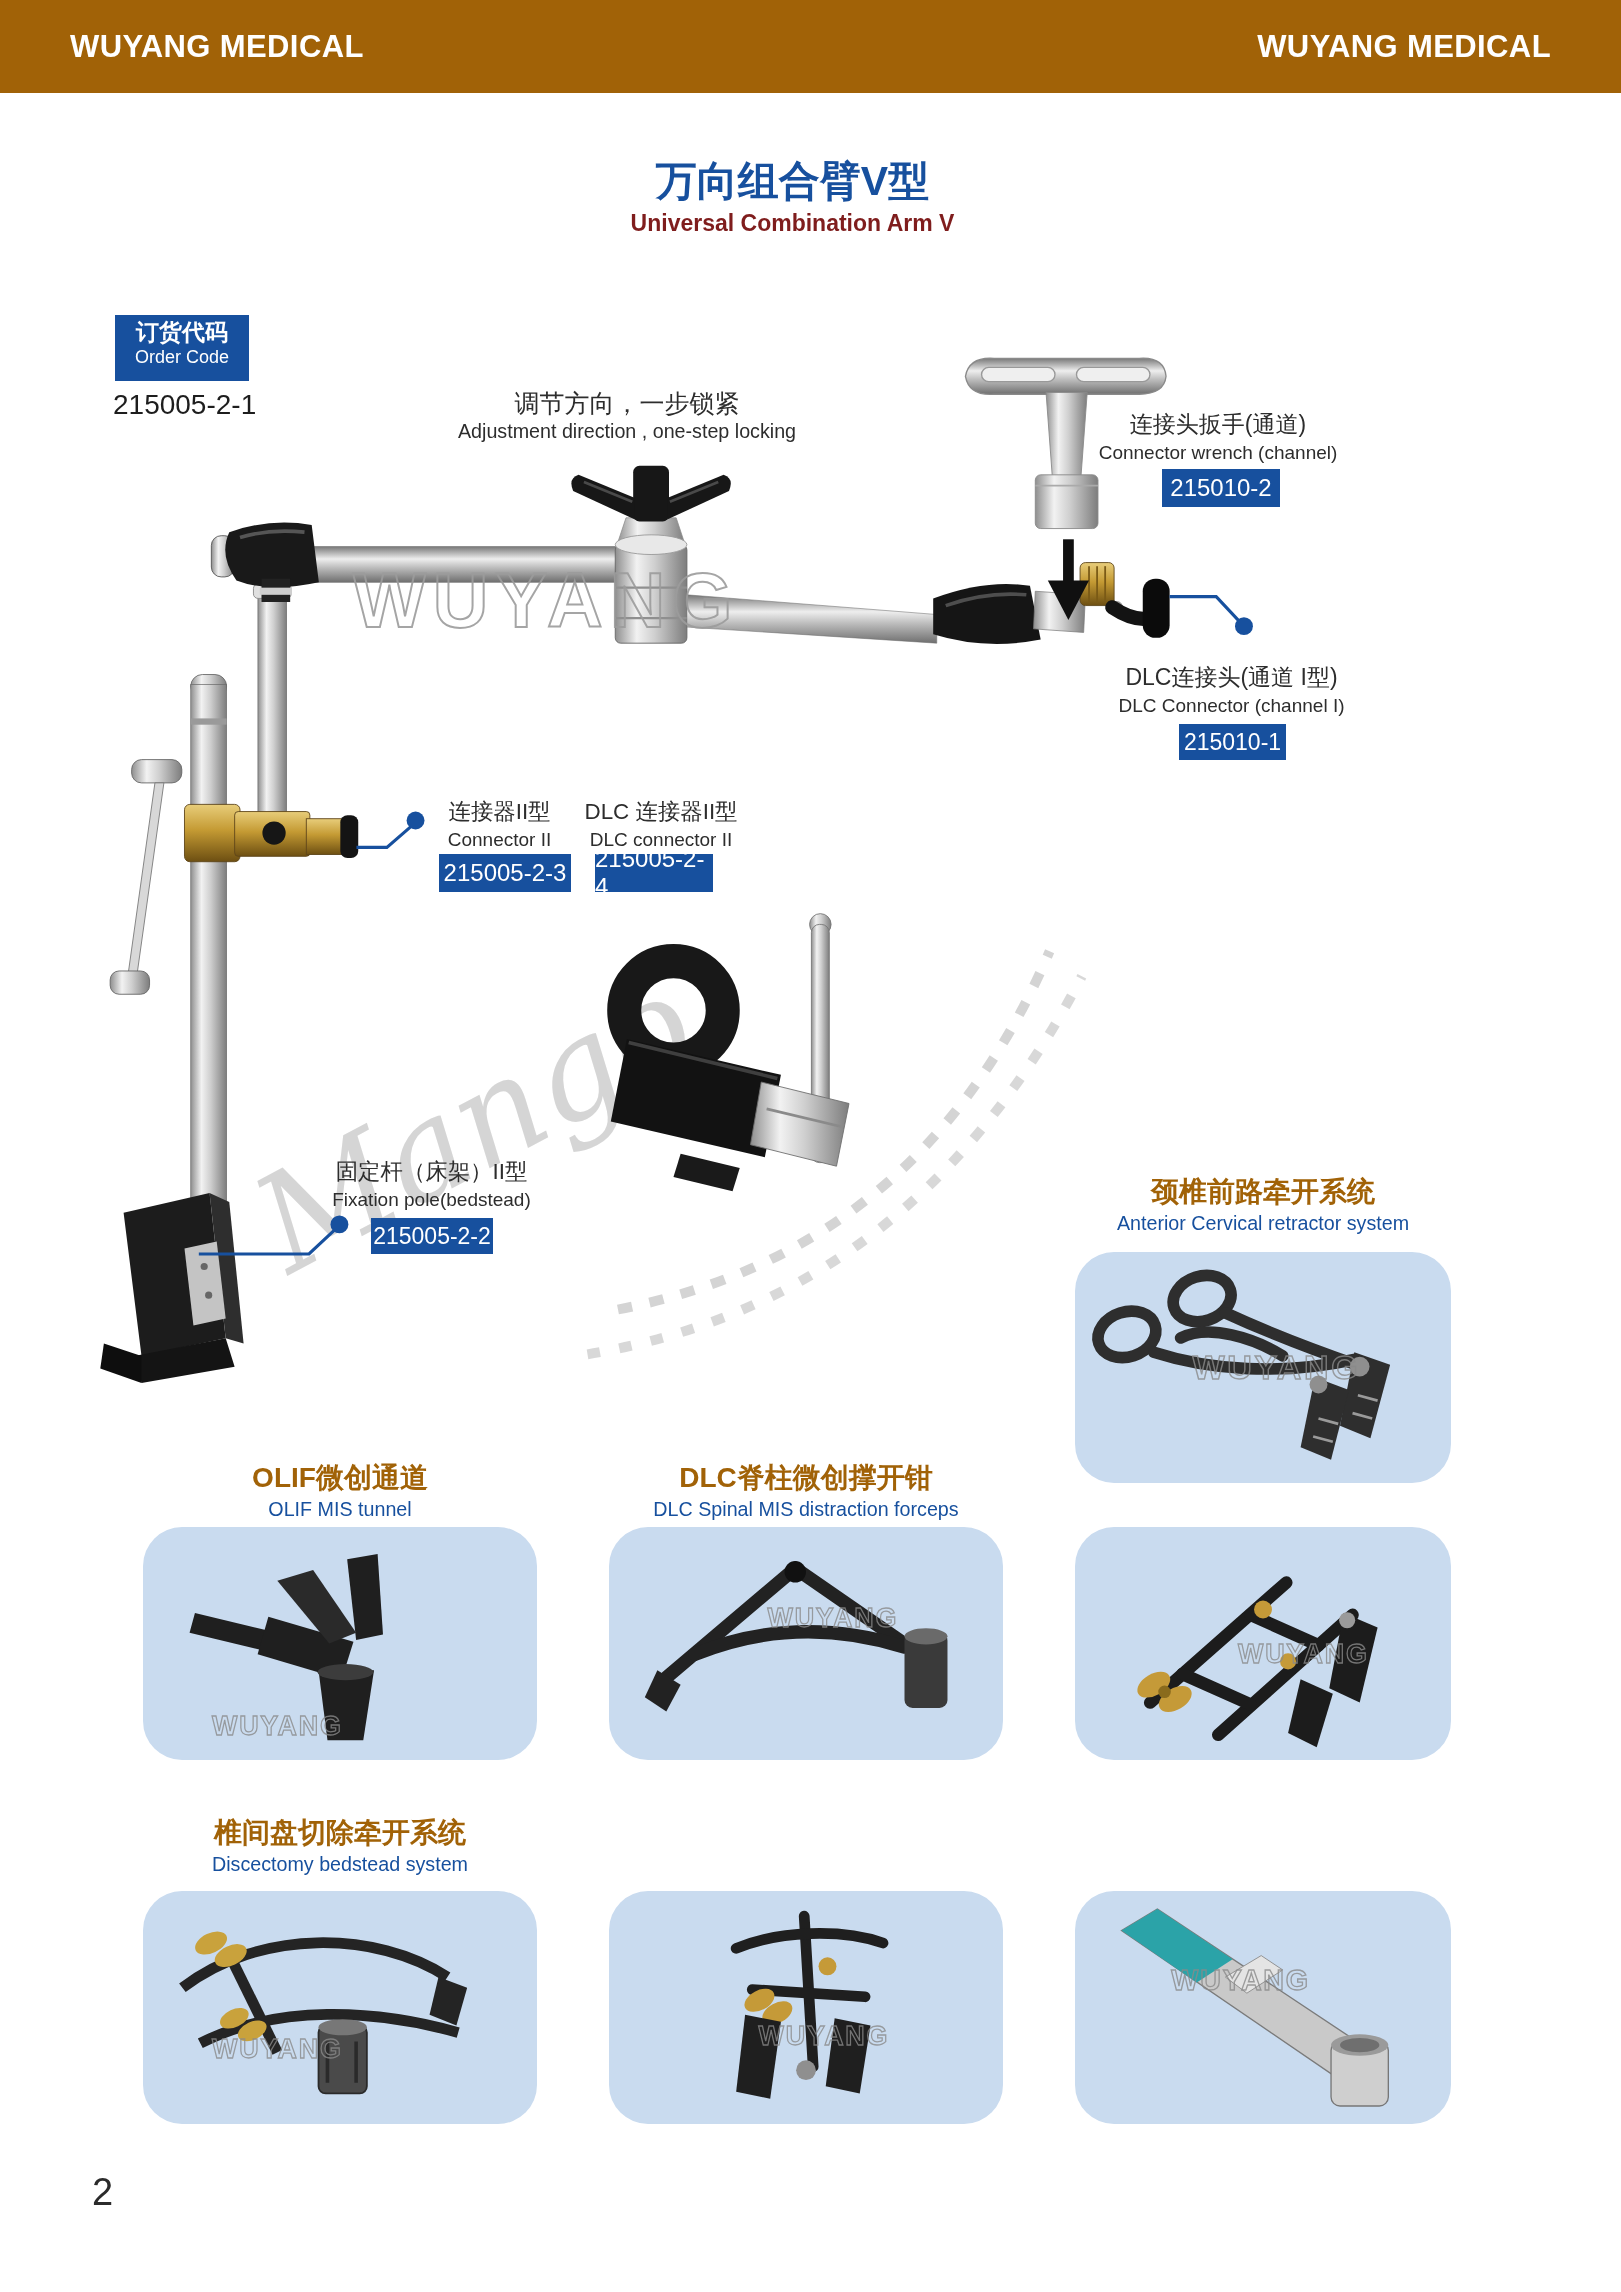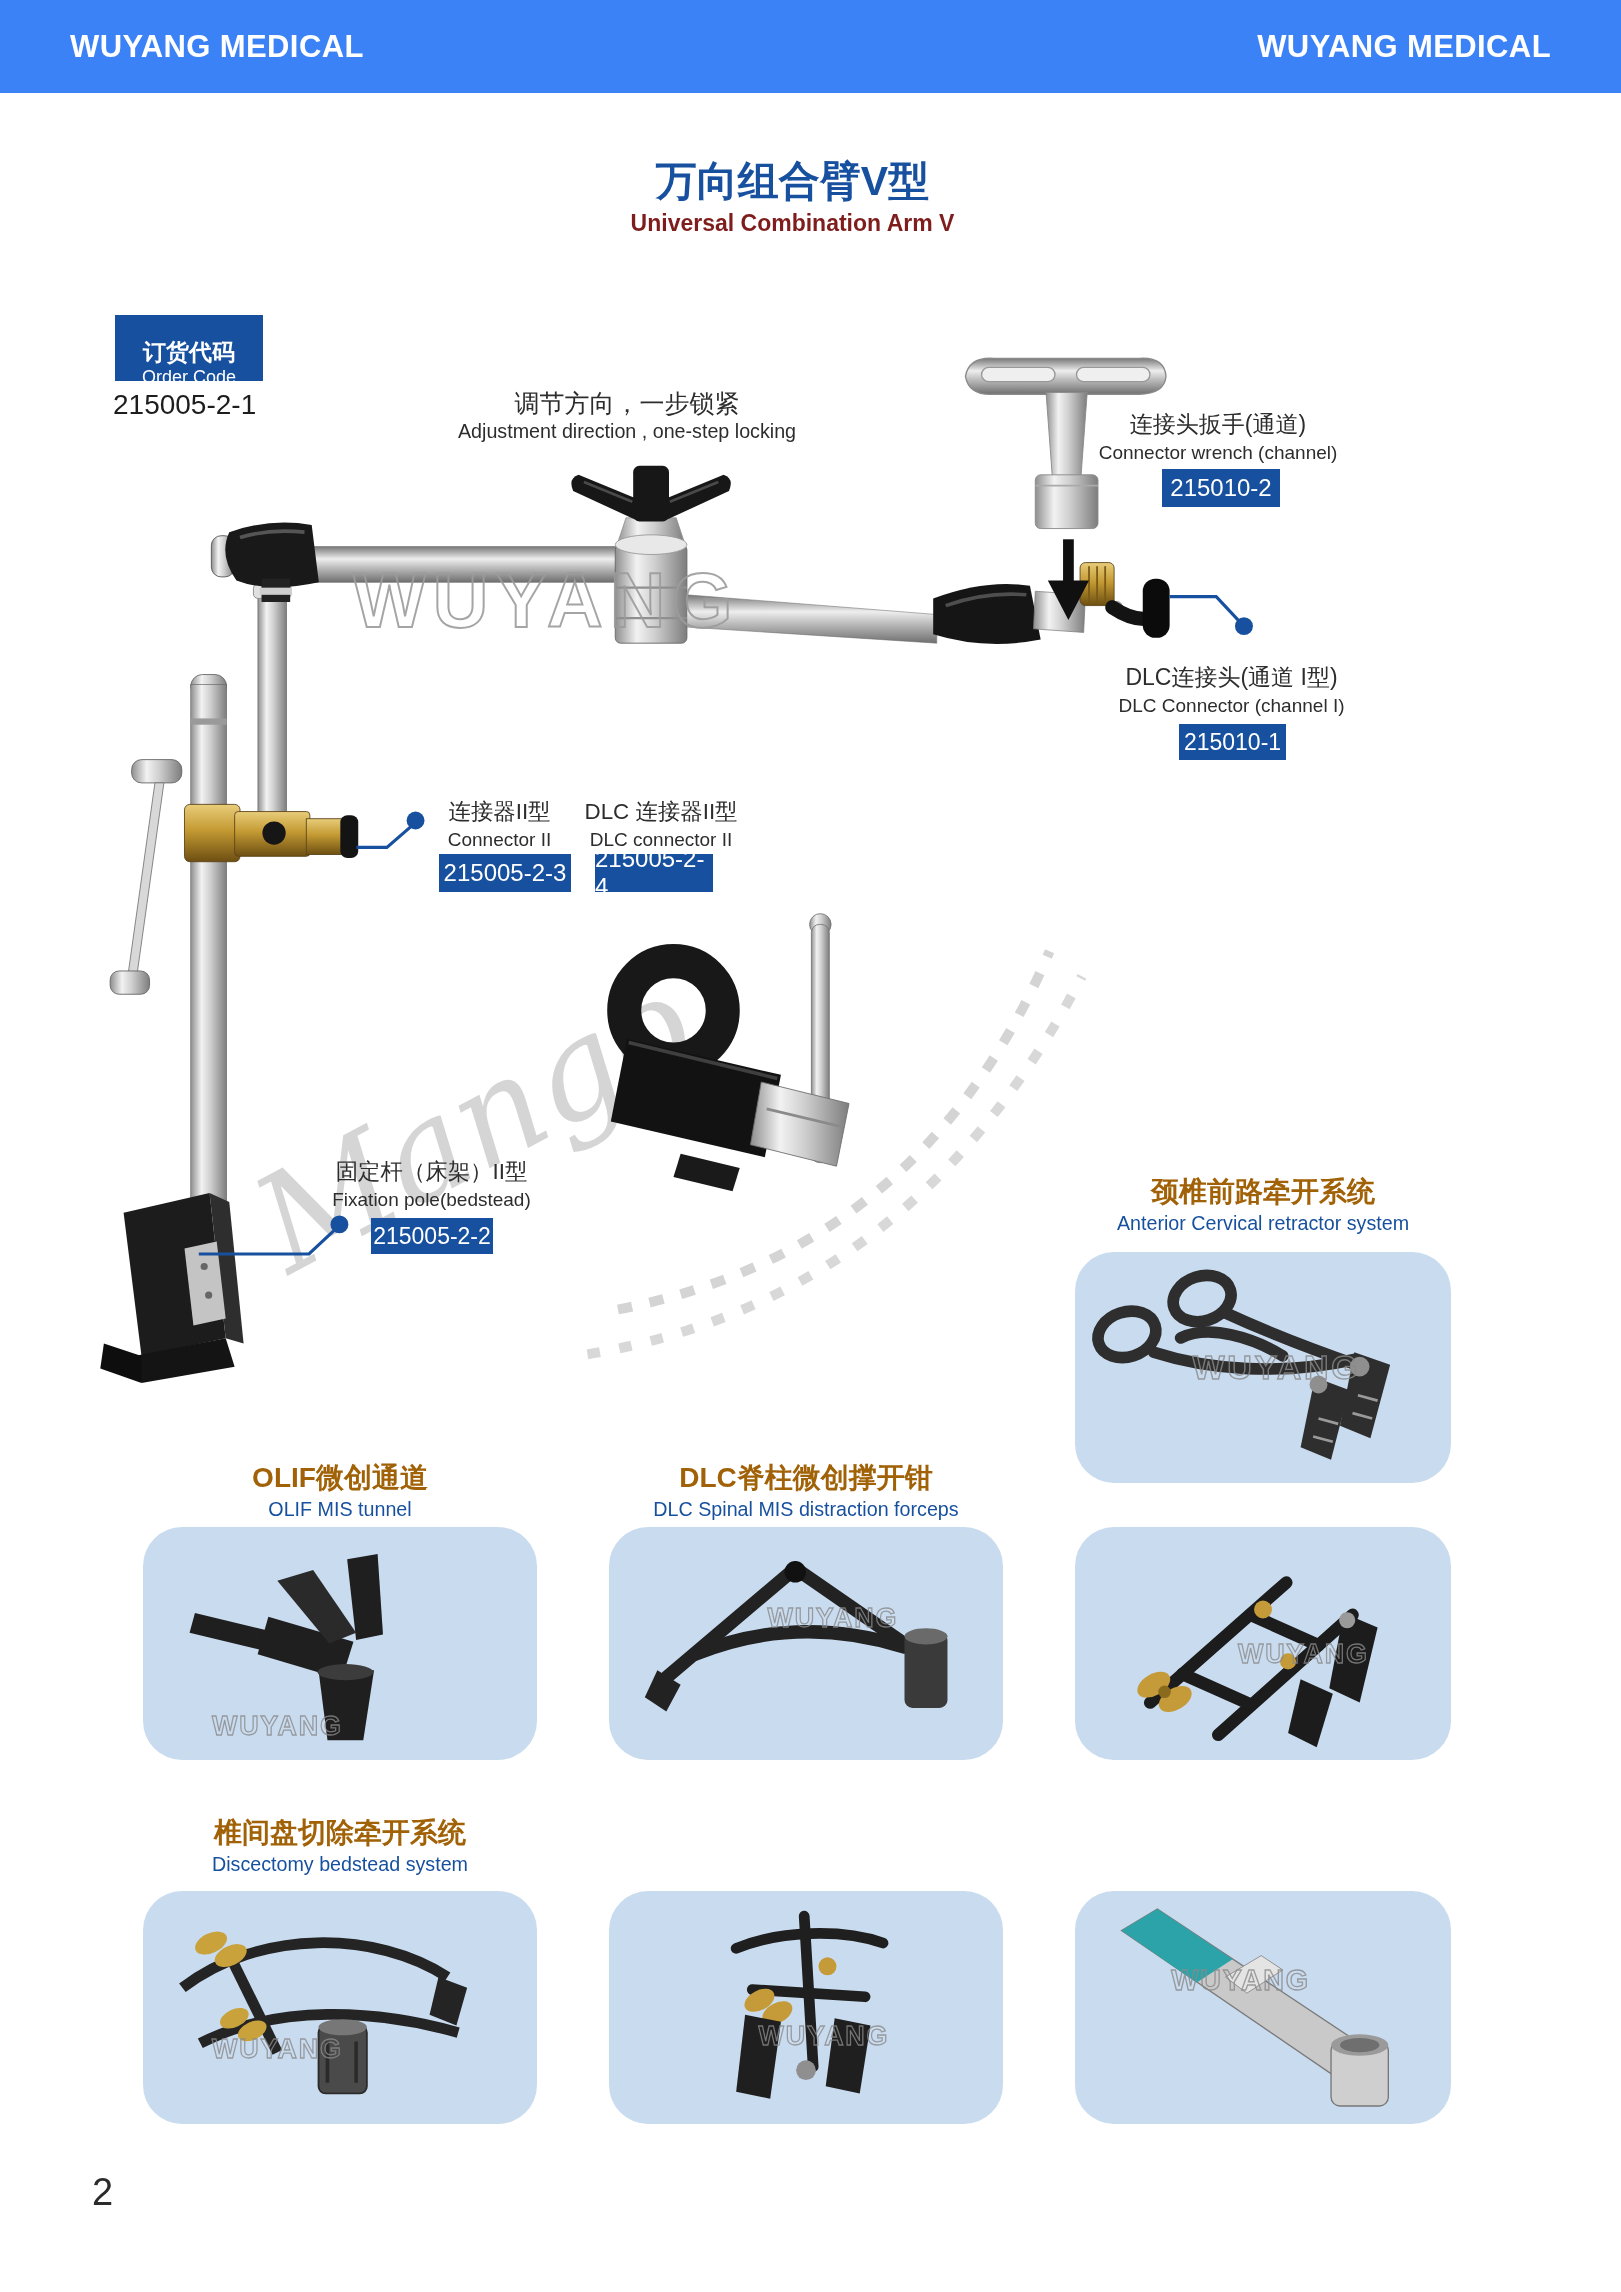--- a/index.html
+++ b/index.html
@@ -1,26 +1,26 @@
 <!DOCTYPE html>
 <html style="font-size:14.3px"><head>
 <meta charset="utf-8">
 <style>
   html,body{margin:0;padding:0;background:#fff;}
   .page{position:relative;width:1621px;height:2293px;background:#ffffff;overflow:hidden;
         font-family:"Liberation Sans", sans-serif;color:#2b2b2b;}
-  .header{position:absolute;left:0;top:0;width:1621px;height:93px;background:#3b82f6;
+  .header{position:absolute;left:0;top:0;width:1621px;height:93px;background:#a16207;
           display:flex;align-items:center;justify-content:space-between;box-sizing:border-box;padding:0 70px;}
   .brand{color:#ffffff;font-size:31px;font-weight:bold;letter-spacing:0.4px;}
   .title-zh{position:absolute;left:76px;top:154px;width:1433px;text-align:center;
             font-size:41px;font-weight:bold;color:#17509E;}
   .title-en{position:absolute;left:76px;top:210px;width:1433px;text-align:center;
             font-size:23px;font-weight:bold;color:#7f1d1d;}
-  .order-box{position:absolute;left:115px;top:315px;width:148px;height:66px;background:#17509E;
-             color:#fff;text-align:center;box-sizing:border-box;padding-top:24px;}
+  .order-box{position:absolute;left:115px;top:315px;width:134px;height:66px;background:#17509E;
+             color:#fff;text-align:center;box-sizing:border-box;padding-top:4px;}
   .order-box .zh{font-size:23px;font-weight:bold;line-height:27px;}
   .order-box .en{font-size:18px;line-height:23px;}
   .order-value{position:absolute;left:113px;top:389px;font-size:28px;color:#1d1d1d;}
   .lbl{position:absolute;text-align:center;color:#2d2d2d;z-index:3;}
   .lbl .zh{font-size:23px;line-height:29px;}
   .lbl .en{font-size:19px;line-height:23px;margin-top:1.8px;}
   .badge{position:absolute;background:#17509E;color:#ffffff;display:flex;align-items:center;
          justify-content:center;font-size:24px;z-index:3;}
   .caption{position:absolute;text-align:center;z-index:3;}
   .caption .zh{font-size:28px;font-weight:bold;color:#a16207;line-height:30px;}

